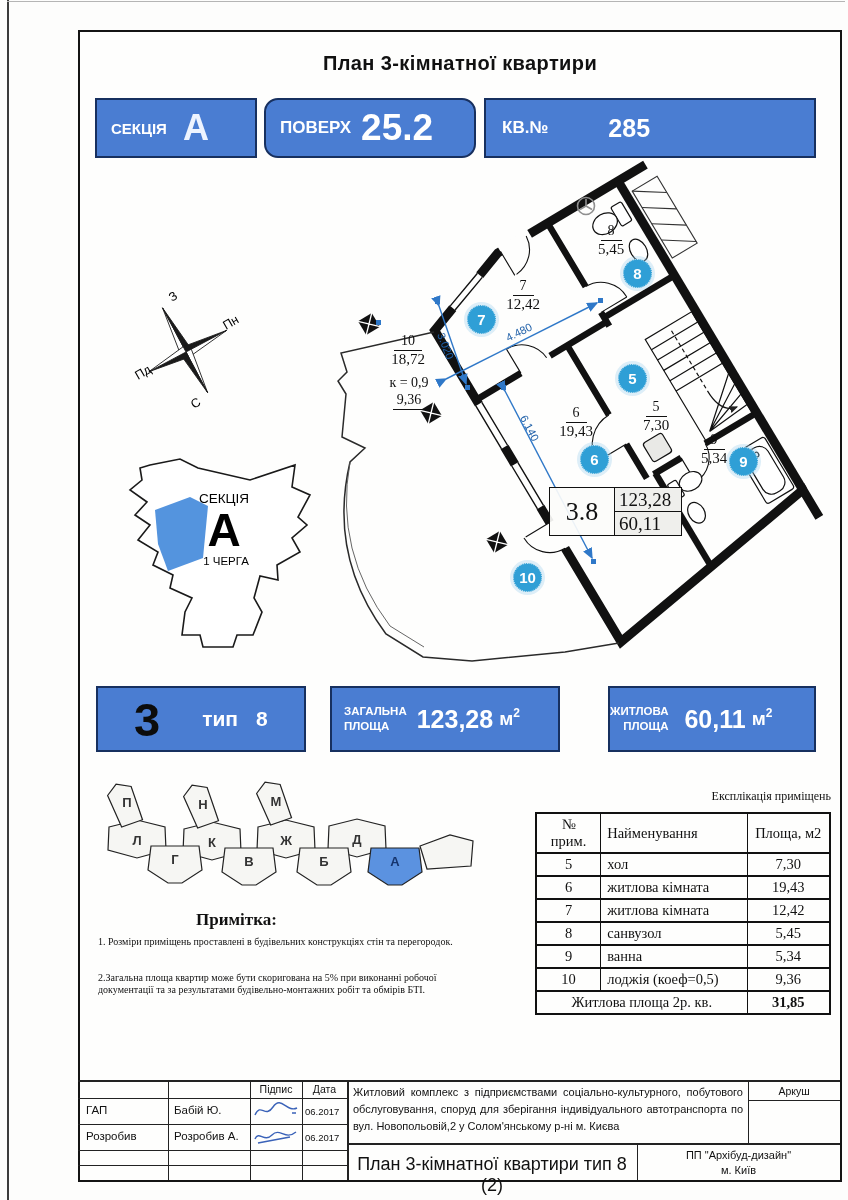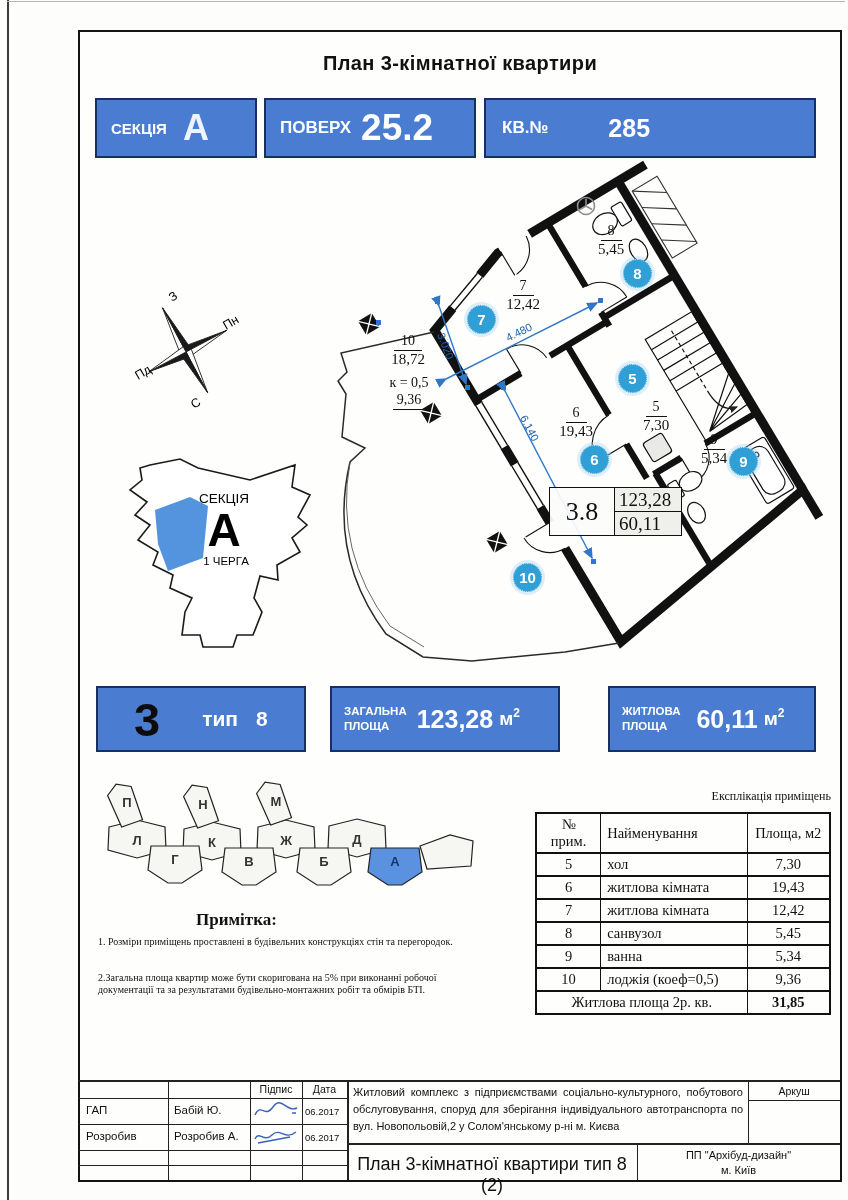--- a/index.html
+++ b/index.html
@@ -66,21 +66,21 @@
 <div class="abs frame"></div>
 
 <div class="abs doc-title">План 3-кімнатної квартири</div>
 
 <div class="abs bluebox" style="left:95px;top:98px;width:162px;height:60px;">
   <div class="bb-inner" style="padding-left:14px;">
     <span class="bb-label" style="font-size:15px;">СЕКЦІЯ</span>
     <span class="bb-big" style="font-size:36px;margin-left:16px;color:#eef4ff;">А</span>
   </div>
 </div>
-<div class="abs bluebox" style="left:264px;top:98px;width:212px;height:60px;">
+<div class="abs bluebox" style="left:264px;top:98px;width:212px;height:60px;border-radius:14px;">
   <div class="bb-inner" style="padding-left:14px;">
     <span class="bb-label" style="font-size:17px;">ПОВЕРХ</span>
     <span class="bb-big" style="font-size:37px;margin-left:10px;">25.2</span>
   </div>
 </div>
 <div class="abs bluebox" style="left:484px;top:98px;width:332px;height:60px;">
   <div class="bb-inner" style="padding-left:16px;">
     <span class="bb-label" style="font-size:17px;">КВ.№</span>
     <span class="bb-big" style="font-size:25px;margin-left:60px;">285</span>
   </div>
@@ -204,21 +204,21 @@
   <span class="den">5,45</span>
 </div>
 <div class="abs frac" style="left:494px;top:277px;">
   <span class="num">7</span>
   <span class="den">12,42</span>
 </div>
 <div class="abs frac" style="left:379px;top:332px;">
   <span class="num">10</span>
   <span class="den">18,72</span>
 </div>
-<div class="abs plainlbl" style="left:374px;top:375px;">к = 0,5</div>
+<div class="abs plainlbl" style="left:374px;top:375px;">к = 0,9</div>
 <div class="abs plainlbl" style="left:374px;top:392px;">
   <span class="ulbl">9,36</span>
 </div>
 <div class="abs frac" style="left:547px;top:404px;">
   <span class="num">6</span>
   <span class="den">19,43</span>
 </div>
 <div class="abs frac" style="left:627px;top:398px;">
   <span class="num">5</span>
   <span class="den">7,30</span>
@@ -289,21 +289,21 @@
     <span style="font-size:11.5px;font-weight:bold;line-height:1.3;">
       <span>ЗАГАЛЬНА</span><br>
       <span>ПЛОЩА</span>
     </span>
     <span style="font-size:25px;font-weight:bold;margin-left:10px;">123,28</span>
     <span style="font-size:19px;font-weight:bold;margin-left:6px;">м</span>
     <sup style="font-size:12px;font-weight:bold;margin-top:-12px;">2</sup>
   </div>
 </div>
 <div class="abs bluebox" style="left:608px;top:686px;width:208px;height:66px;">
-  <div class="bb-inner" style="padding-left:12px;">
+  <div class="bb-inner" style="text-align:right;">
     <span style="font-size:11.5px;font-weight:bold;line-height:1.3;">
       <span>ЖИТЛОВА</span><br>
       <span>ПЛОЩА</span>
     </span>
     <span style="font-size:25px;font-weight:bold;margin-left:16px;">60,11</span>
     <span style="font-size:19px;font-weight:bold;margin-left:6px;">м</span>
     <sup style="font-size:12px;font-weight:bold;margin-top:-12px;">2</sup>
   </div>
 </div>
 

